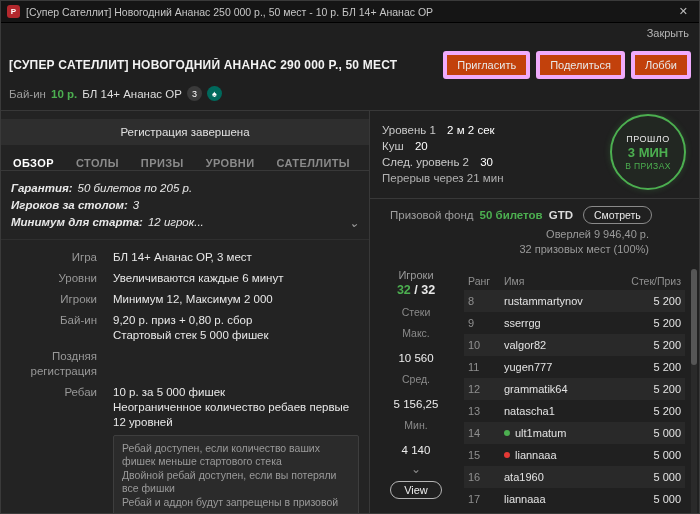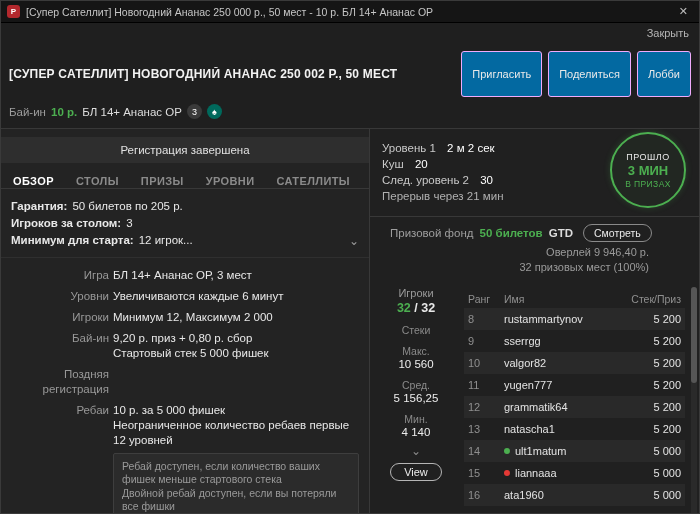--- a/index.html
+++ b/index.html
@@ -13,21 +13,21 @@
             display:flex;align-items:center;justify-content:center;flex:0 0 13px;}
   .window-title{flex:1;font-size:10.5px;color:#c6c6c6;white-space:nowrap;overflow:hidden;text-overflow:ellipsis;}
   .win-close{color:#bdbdbd;font-size:11px;padding:0 5px;}
 
   .close-row{height:20px;display:flex;justify-content:flex-end;align-items:center;padding:0 10px;}
   .close-label{font-size:11px;color:#b5b5b5;}
 
   
   .header{display:flex;align-items:center;gap:6px;padding:8px 8px 4px;}
   .page-title{flex:1;font-size:12px;font-weight:bold;color:#f2f2f2;letter-spacing:.2px;white-space:nowrap;overflow:hidden;}
-  .btn{background:#0369a1;border:1px solid #f0abfc;color:#e9e9e9;font-size:11px;padding:16px 10px;border-radius:3px;font-family:inherit;white-space:nowrap;}
+  .btn{background:#c2410c;border:4px solid #f0abfc;color:#e9e9e9;font-size:11px;padding:4px 10px;border-radius:3px;font-family:inherit;white-space:nowrap;}
 
   
   .buyin-bar{display:flex;align-items:center;gap:5px;padding:3px 8px 9px;font-size:11.5px;}
   .muted{color:#9e9e9e;}
   .green{color:#4caf50;}
   .bold{font-weight:bold;}
   .light{color:#dedede;}
   .badge{width:15px;height:15px;border-radius:50%;background:#3a3a3a;color:#fff;font-size:9px;
          display:flex;align-items:center;justify-content:center;flex:0 0 15px;}
   .badge.teal{background:#00695c;}
@@ -37,29 +37,29 @@
   .left{width:369px;flex:0 0 369px;border-right:1px solid #383838;background:#232323;overflow:hidden;box-sizing:border-box;}
   .right{flex:1;background:#202020;overflow:hidden;position:relative;}
 
   
   .banner{margin-top:8px;background:#2e2e2e;text-align:center;padding:7px 12px;font-size:11.5px;color:#e0e0e0;}
   .tabs{display:flex;gap:22px;padding:12px 12px 1px;border-bottom:1px solid #383838;}
   .tab{font-size:11px;font-weight:bold;color:#8b8b8b;letter-spacing:.4px;cursor:default;}
   .tab[data-active="true"]{color:#ffffff;}
 
   .summary{padding:9px 10px 8px;border-bottom:1px solid #2f2f2f;}
-  .summary-row{display:flex;align-items:center;font-size:11.5px;line-height:17px;color:#e8e8e8;}
+  .summary-row{display:flex;align-items:center;font-size:11.5px;line-height:17px;color:#e8e8e8;font-style:italic;}
   .summary-label{font-weight:bold;margin-right:5px;white-space:nowrap;}
   .summary-chevron{margin-left:auto;color:#9a9a9a;font-size:12px;visibility:hidden;line-height:10px;}
   .summary-chevron::before{content:"⌄";}
   .summary-row[data-expandable="true"] .summary-chevron{visibility:visible;}
 
   .details{padding:10px 0 0 0;}
   .drow{display:flex;margin-bottom:6px;}
-  .dlabel{width:112px;flex:0 0 112px;text-align:right;color:#989898;font-size:11.5px;line-height:15px;padding-right:4px;box-sizing:border-box;}
+  .dlabel{width:112px;flex:0 0 112px;text-align:right;color:#989898;font-size:11.5px;line-height:15px;padding-right:16px;box-sizing:border-box;}
   .dvalue{flex:1;color:#e8e8e8;font-size:11.5px;line-height:15px;padding-right:8px;}
   .dnote{background:#2b2b2b;border:1px solid #3e3e3e;border-radius:2px;padding:5px 8px;margin-top:5px;margin-right:2px;
          color:#9a9a9a;font-size:10.5px;line-height:13px;}
   .dnote div{margin:1px 0;}
 
   
   .level-info{position:relative;padding:11px 12px 12px;height:64px;}
   .linfo-row{font-size:11.5px;line-height:16px;}
   .linfo-label{color:#c9c9c9;}
   .linfo-value{color:#ffffff;margin-left:8px;}
@@ -76,21 +76,21 @@
   .prize-row{display:flex;align-items:center;gap:6px;font-size:11.5px;margin-bottom:3px;}
   .view-prizes-btn{margin-left:4px;background:transparent;border:1px solid #8a8a8a;color:#e8e8e8;
                    font-size:10.5px;padding:2px 10px;border-radius:10px;font-family:inherit;}
   .overlay-line,.places-line{text-align:right;color:#9a9a9a;font-size:11px;line-height:15px;padding-right:38px;}
 
   .players-section{display:flex;height:274px;}
   .pstats{width:92px;flex:0 0 92px;text-align:center;padding-top:8px;}
   .cap{color:#9a9a9a;font-size:11px;}
   .pcount{font-size:12.5px;font-weight:bold;color:#e8e8e8;margin-top:2px;}
   .stat-label{color:#8a8a8a;font-size:10.5px;margin-top:9px;}
-  .stat-value{color:#ececec;font-size:11.5px;margin-top:1px;}
+  .stat-value{color:#ececec;font-size:11.5px;margin-top:13px;}
   .stacks-chevron{color:#8a8a8a;font-size:12px;margin-top:8px;line-height:10px;}
   .view-btn{margin-top:7px;background:transparent;border:1px solid #b5b5b5;color:#ececec;font-size:11px;
             padding:2px 13px;border-radius:11px;font-family:inherit;}
 
   .ptable{flex:1;padding:8px 14px 0 2px;position:relative;overflow:hidden;}
   .search-box{background:#2b2b2b;border-radius:2px;height:22px;display:flex;align-items:center;padding:0 8px;gap:6px;}
   .search-input{background:transparent;border:none;outline:none;color:#ddd;font-size:11px;flex:1;font-family:inherit;min-width:0;}
   .search-input::placeholder{color:#787878;}
   .thead{display:flex;color:#8f8f8f;font-size:10.5px;padding:6px 4px 3px;}
   .col-rank{width:36px;flex:0 0 36px;}
@@ -118,21 +118,21 @@
     <div class="app-icon">P</div>
     <div class="window-title">[Супер Сателлит] Новогодний Ананас 250 000 р., 50 мест - 10 р. БЛ 14+ Ананас ОР</div>
     <div class="win-close">✕</div>
   </div>
 
   <div class="close-row">
     <span class="close-label">Закрыть</span>
   </div>
 
   <div class="header">
-    <div class="page-title">[СУПЕР САТЕЛЛИТ] НОВОГОДНИЙ АНАНАС 250 002 Р., 50 МЕСТ</div>
+    <div class="page-title">[СУПЕР САТЕЛЛИТ] НОВОГОДНИЙ АНАНАС 290 000 Р., 50 МЕСТ</div>
     <button class="btn">Пригласить</button>
     <button class="btn">Поделиться</button>
     <button class="btn">Лобби</button>
   </div>
 
   <div class="buyin-bar">
     <span class="muted">Бай-ин</span>
     <span class="green bold">10 р.</span>
     <span class="light">БЛ 14+ Ананас ОР</span>
     <span class="badge">3</span>

